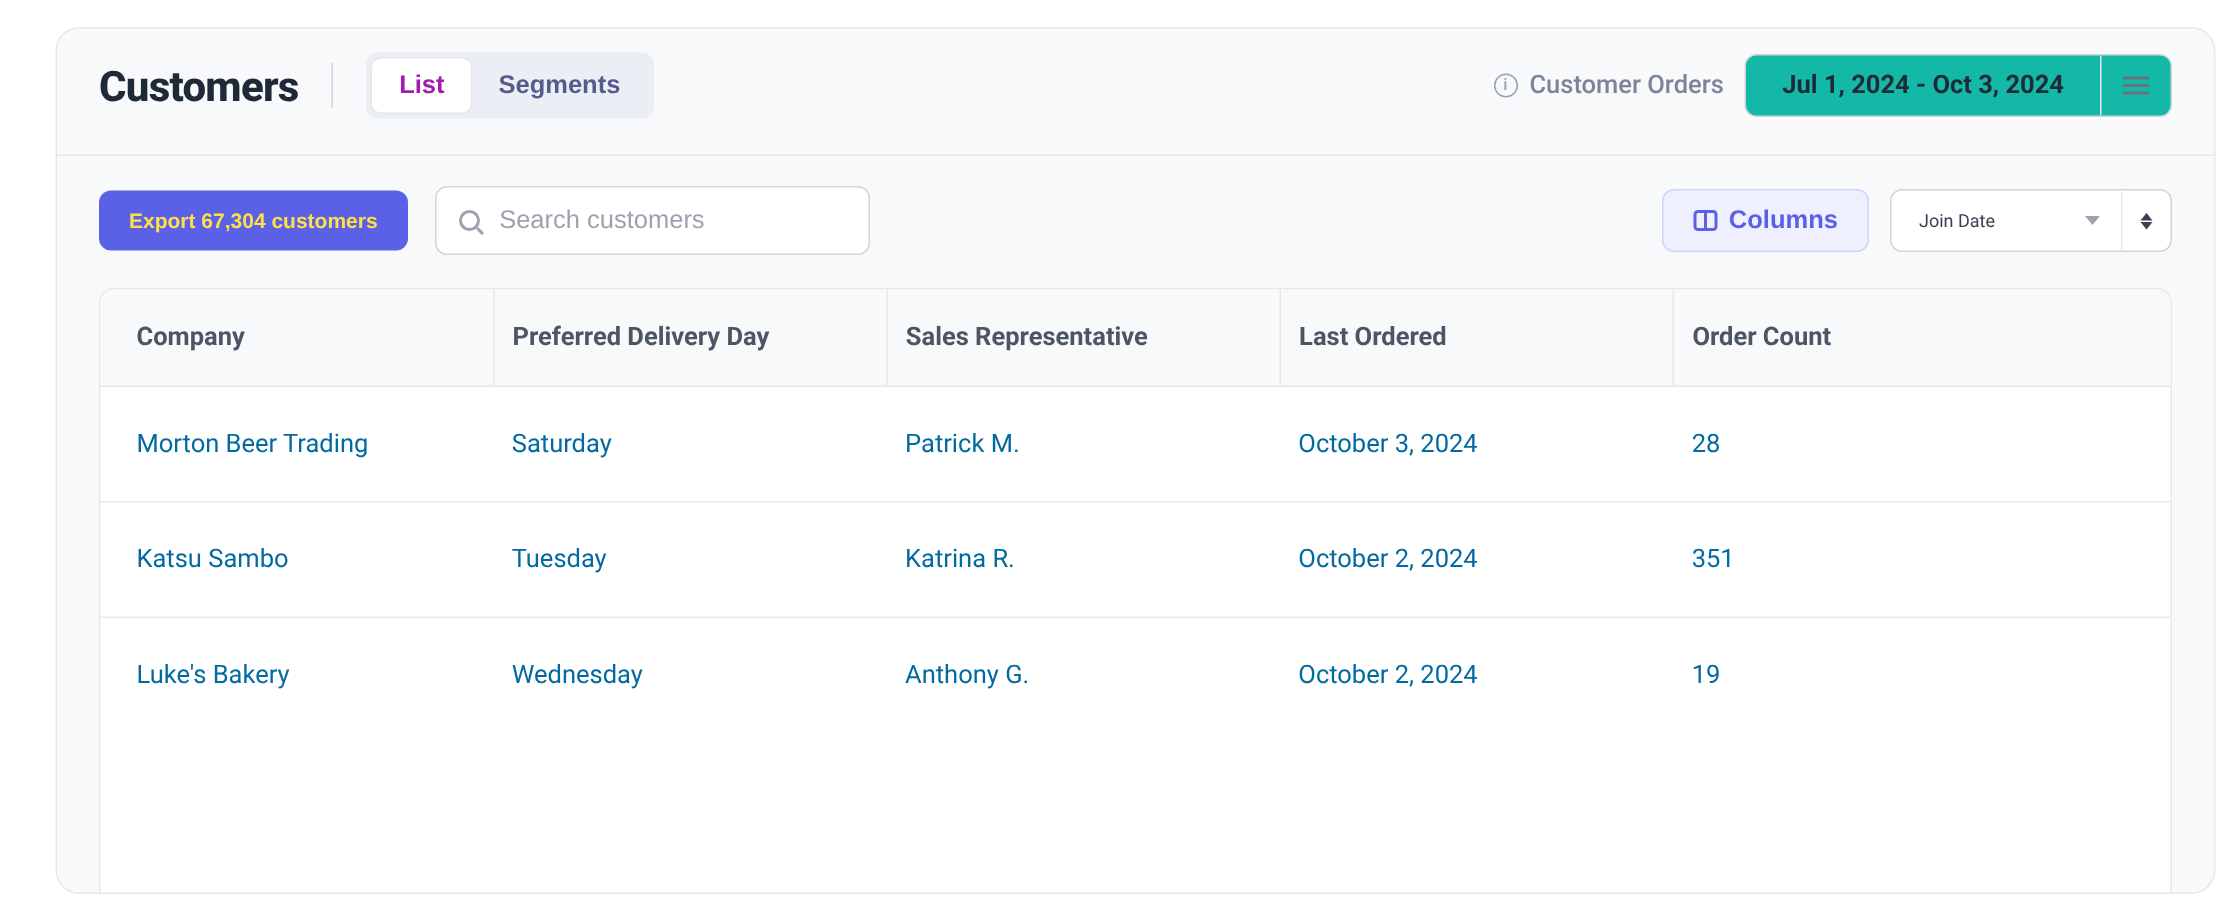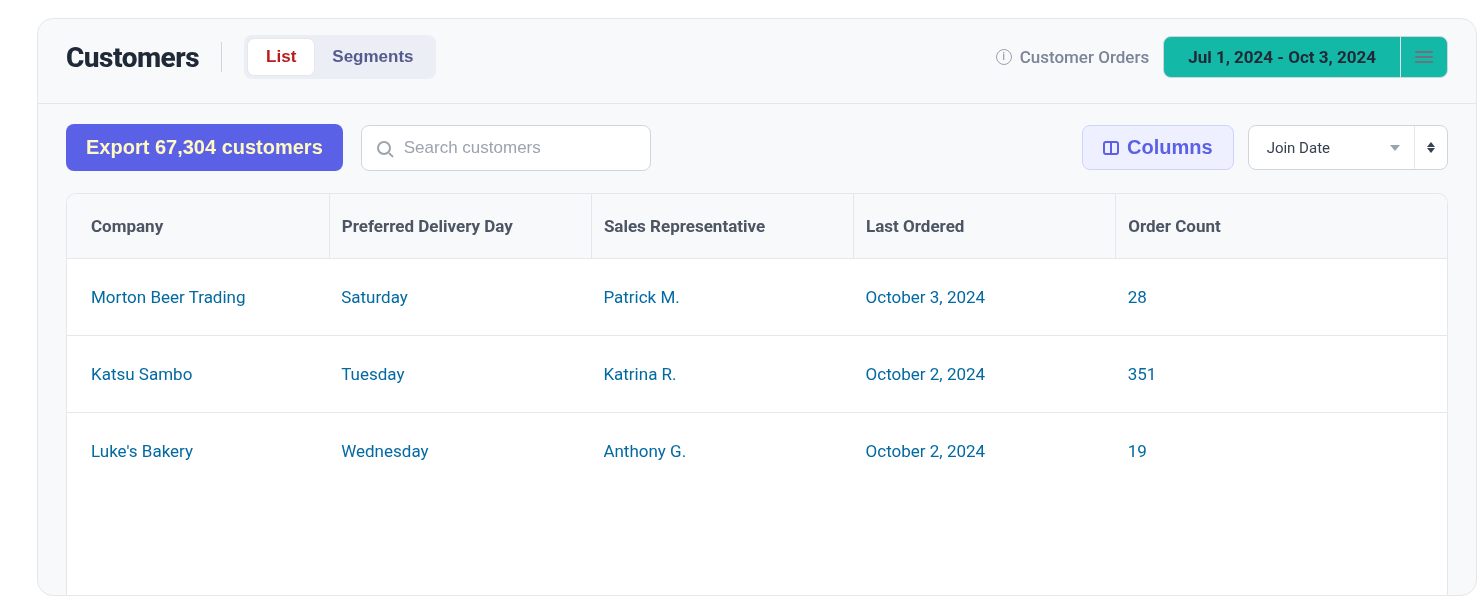--- a/index.html
+++ b/index.html
@@ -3,43 +3,43 @@
   <meta charset="utf-8">
   <style>
     * { box-sizing: border-box; margin: 0; padding: 0; }
     body { font-family: -apple-system, BlinkMacSystemFont, "Segoe UI", Roboto, sans-serif; background: #fff; width: 1480px; height: 614px; overflow: hidden; }
     .panel { width: 1440px; margin: 18px 37px; border: 1px solid #e5e7eb; border-radius: 16px; background: #f8f9fb; overflow: hidden; height: 578px; display: flex; flex-direction: column; }
     .hdr { display: flex; align-items: center; padding: 16px 28px 24px 28px; border-bottom: 1px solid #e5e7eb; }
     .title { font-size: 28px; font-weight: 800; color: #1f2937; letter-spacing: -0.5px; }
     .vsep { width: 1px; height: 30px; background: #d1d5db; margin: 0 22px; }
     .tabs { display: inline-flex; background: #eceef6; border-radius: 8px; padding: 4px; }
     .tab { padding: 8px 18px; font-size: 17px; font-weight: 600; border-radius: 6px; cursor: pointer; color: #555b8c; border: none; background: transparent; }
-    .tab.active { background: #fff; color: #b91c1c; box-shadow: 0 0 0 1px #e5e7eb; }
+    .tab.active { background: #fff; color: #a21caf; box-shadow: 0 0 0 1px #e5e7eb; }
     .hdr-right { margin-left: auto; display: flex; align-items: center; gap: 14px; }
     .orders-meta { display: flex; align-items: center; gap: 8px; color: #7c8499; font-size: 17px; font-weight: 500; }
     .info-icon { width: 16px; height: 16px; border: 1.5px solid #9aa2b5; border-radius: 50%; font-size: 11px; line-height: 14px; text-align: center; color: #9aa2b5; }
     .date-ctrl { display: flex; border: 1px solid #d1d5db; border-radius: 8px; background: #14b8a6; overflow: hidden; }
     .date-range { padding: 10px 24px; font-size: 17px; font-weight: 700; color: #1f2937; cursor: pointer; white-space: nowrap; }
     .date-menu { border-left: 1px solid #e5e7eb; padding: 0 14px; display: flex; align-items: center; cursor: pointer; }
     .hamb { width: 18px; height: 12px; position: relative; }
     .hamb::before, .hamb::after, .hamb span { content: ""; position: absolute; left: 0; right: 0; height: 2px; background: #6b7280; border-radius: 1px; }
     .hamb::before { top: 0; } .hamb span { top: 5px; } .hamb::after { top: 10px; }
     .toolbar { display: flex; align-items: center; padding: 20px 28px 22px 28px; gap: 18px; }
-    .export-btn { background: #5b61e6; color: #fef9c3; font-size: 20px; font-weight: 700; padding: 12px 20px; border: none; border-radius: 8px; cursor: pointer; }
+    .export-btn { background: #5b61e6; color: #fde047; font-size: 14px; font-weight: 700; padding: 12px 20px; border: none; border-radius: 8px; cursor: pointer; }
     .search-wrap { position: relative; }
     .search-input { width: 290px; padding: 12px 16px 12px 42px; border: 1px solid #d1d5db; border-radius: 8px; font-size: 17px; background: #fff; color: #374151; }
     .search-input::placeholder { color: #9ca3af; }
     .search-icon { position: absolute; left: 16px; top: 50%; transform: translateY(-50%); width: 14px; height: 14px; border: 2px solid #9ca3af; border-radius: 50%; }
     .search-icon::after { content: ""; position: absolute; width: 6px; height: 2px; background: #9ca3af; bottom: -3px; right: -5px; transform: rotate(45deg); border-radius: 1px; }
     .toolbar-right { margin-left: auto; display: flex; gap: 14px; }
-    .columns-btn { display: flex; align-items: center; gap: 8px; background: #eef0ff; color: #5b61e6; border: 1px solid #cfd3ff; padding: 10px 20px; border-radius: 8px; font-size: 20px; font-weight: 700; cursor: pointer; }
+    .columns-btn { display: flex; align-items: center; gap: 8px; background: #eef0ff; color: #5b61e6; border: 1px solid #cfd3ff; padding: 10px 20px; border-radius: 8px; font-size: 17px; font-weight: 700; cursor: pointer; }
     .cols-icon { width: 16px; height: 14px; border: 2px solid #5b61e6; border-radius: 3px; position: relative; }
     .cols-icon::before { content: ""; position: absolute; left: 50%; top: 0; bottom: 0; width: 2px; background: #5b61e6; transform: translateX(-50%); }
     .sort-ctrl { display: flex; border: 1px solid #d1d5db; border-radius: 8px; background: #fff; overflow: hidden; }
-    .sort-label { padding: 10px 14px 10px 18px; display: flex; align-items: center; gap: 60px; font-size: 15px; color: #374151; cursor: pointer; }
+    .sort-label { padding: 10px 14px 10px 18px; display: flex; align-items: center; gap: 60px; font-size: 12px; color: #374151; cursor: pointer; }
     .chev-down { width: 10px; height: 6px; border-left: 5px solid transparent; border-right: 5px solid transparent; border-top: 6px solid #9ca3af; }
     .sort-dir { border-left: 1px solid #e5e7eb; padding: 0 12px; display: flex; flex-direction: column; justify-content: center; align-items: center; gap: 1px; cursor: pointer; }
     .tri-up { width: 0; height: 0; border-left: 4px solid transparent; border-right: 4px solid transparent; border-bottom: 5px solid #374151; }
     .tri-down { width: 0; height: 0; border-left: 4px solid transparent; border-right: 4px solid transparent; border-top: 5px solid #374151; }
     .table-wrap { margin: 0 28px 0 28px; background: #fff; border: 1px solid #e5e7eb; border-radius: 10px 10px 0 0; flex: 1; overflow: hidden; border-bottom: none; }
     table { width: 100%; border-collapse: collapse; }
     thead th { text-align: left; font-size: 17px; font-weight: 700; color: #4b5563; padding: 22px 12px; background: #f8f9fb; }
     thead th:first-child { padding-left: 24px; }
     thead th + th { border-left: 1px solid #e5e7eb; }
     tbody tr { border-top: 1px solid #e5e7eb; }

